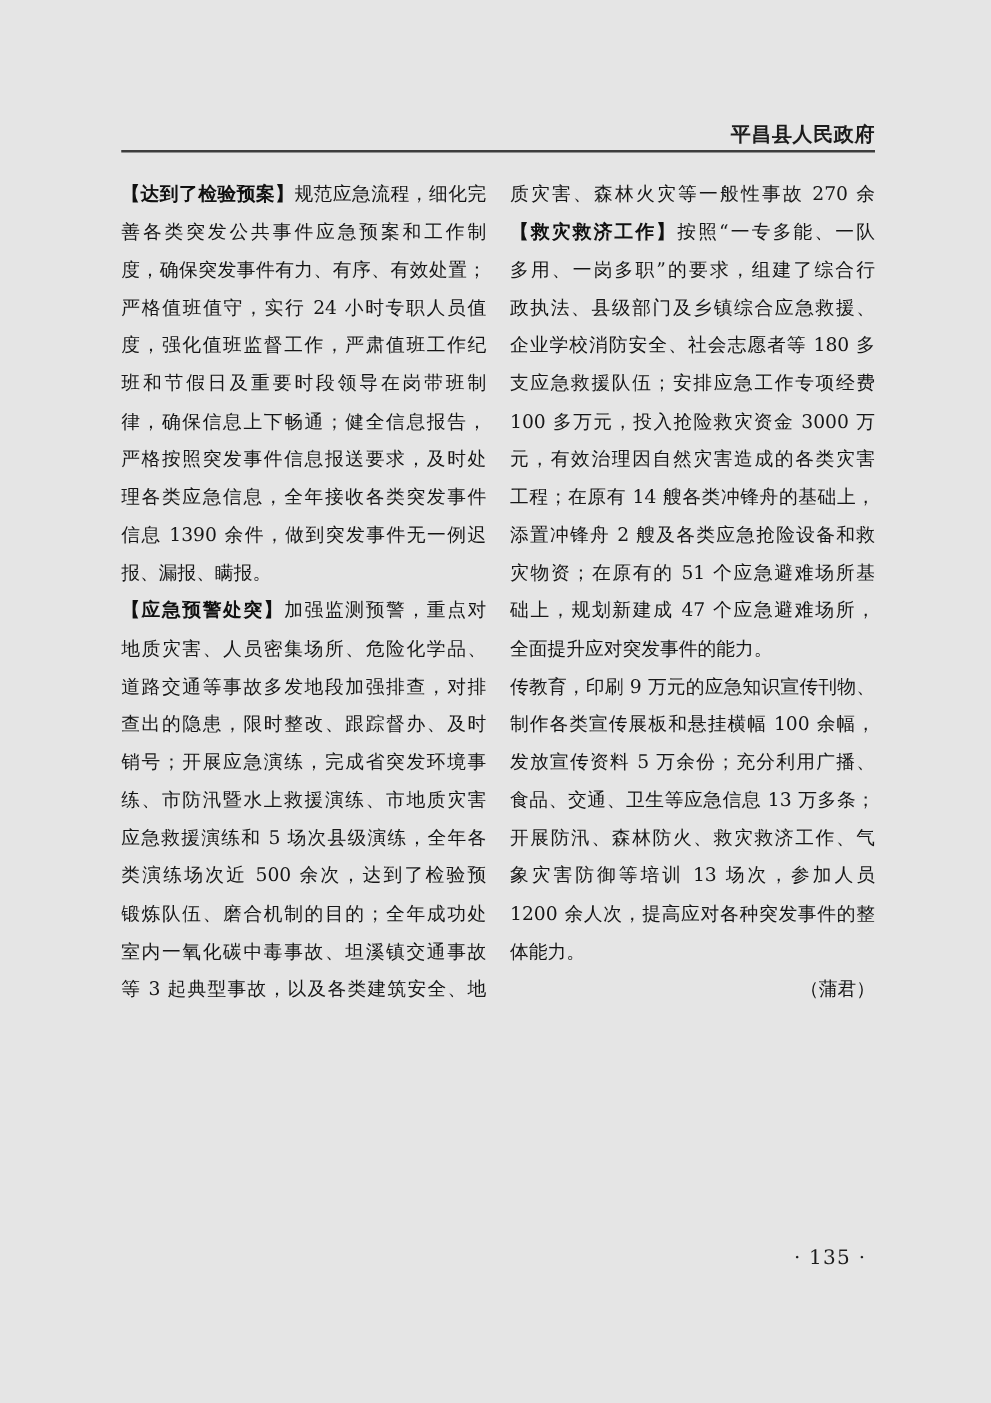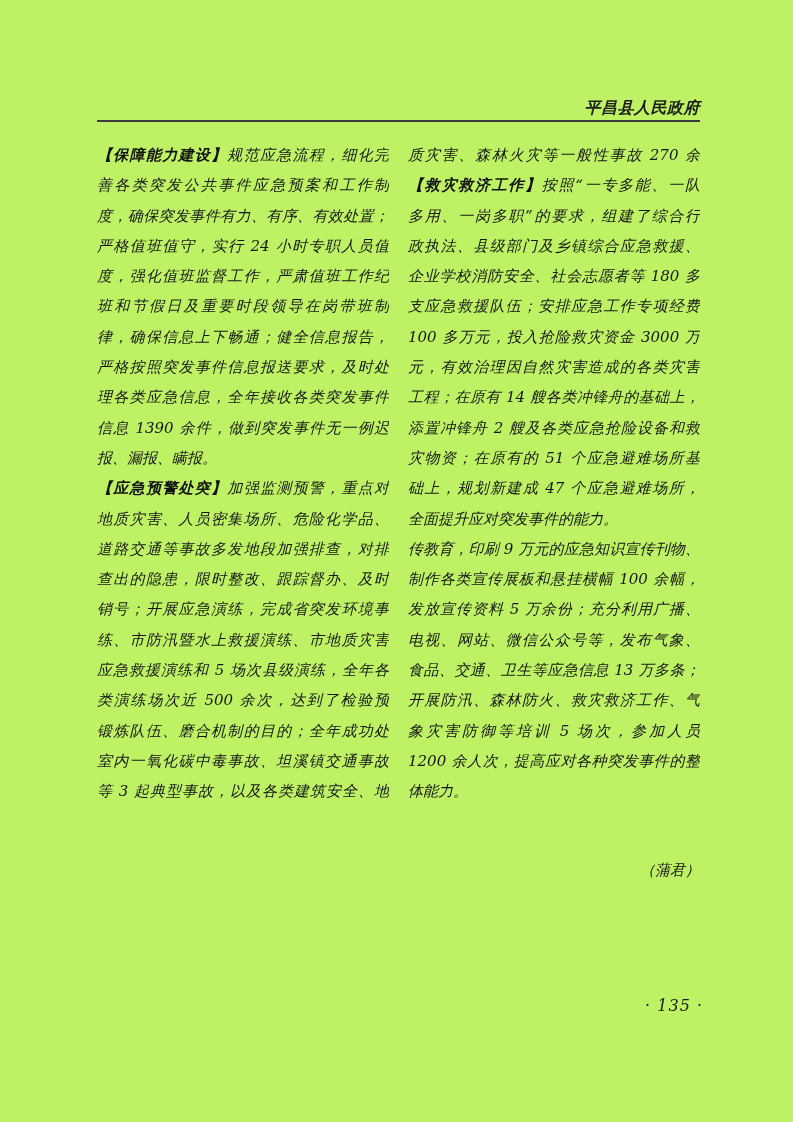--- a/index.html
+++ b/index.html
@@ -4,25 +4,24 @@
 <style>
   html, body {
     margin: 0;
     padding: 0;
     background: #ffffff;
   }
   .page {
     position: relative;
     width: 793px;
     height: 1122px;
-    background: #bef264;
+    background: #e5e5e5;
     color: #161616;
     font-family: "DejaVu Serif", "Liberation Serif", serif;
     overflow: hidden;
-    font-style: italic;
   }
   .header {
     position: absolute;
     left: 97px;
     top: 98px;
     width: 603px;
     text-align: right;
   }
   .header-title {
     display: inline-block;
@@ -66,51 +65,50 @@
     text-align-last: justify;
     text-justify: inter-character;
   }
   .line.align-left {
     text-align: left;
     text-align-last: left;
   }
   .line.align-right {
     text-align: right;
     text-align-last: right;
-    margin-top: 48px;
   }
   .section-head {
     font-family: "DejaVu Sans", "Liberation Sans", sans-serif;
     font-weight: 700;
     color: #111111;
   }
   .page-number {
     position: absolute;
-    left: 107px;
+    left: 97px;
     top: 996px;
     width: 596px;
     text-align: right;
     font-size: 16px;
     color: #1c1c1c;
     letter-spacing: 1px;
   }
 </style>
 </head>
 <body>
 
 <div class="page">
 
   <div class="header">
     <span class="header-title">平昌县人民政府</span>
   </div>
   <div class="header-rule"></div>
 
   <div class="columns">
     <div class="col col-left" id="col-left">
-        <div class="line justify"><span class="section-head">【保障能力建设】</span>规范应急流程，细化完</div>
+        <div class="line justify"><span class="section-head">【达到了检验预案】</span>规范应急流程，细化完</div>
         <div class="line justify">善各类突发公共事件应急预案和工作制</div>
         <div class="line justify">度，确保突发事件有力、有序、有效处置；</div>
         <div class="line justify">严格值班值守，实行 24 小时专职人员值</div>
         <div class="line justify">度，强化值班监督工作，严肃值班工作纪</div>
         <div class="line justify">班和节假日及重要时段领导在岗带班制</div>
         <div class="line justify">律，确保信息上下畅通；健全信息报告，</div>
         <div class="line justify">严格按照突发事件信息报送要求，及时处</div>
         <div class="line justify">理各类应急信息，全年接收各类突发事件</div>
         <div class="line justify">信息 1390 余件，做到突发事件无一例迟</div>
         <div class="line align-left">报、漏报、瞒报。</div>
@@ -136,24 +134,23 @@
         <div class="line justify">100 多万元，投入抢险救灾资金 3000 万</div>
         <div class="line justify">元，有效治理因自然灾害造成的各类灾害</div>
         <div class="line justify">工程；在原有 14 艘各类冲锋舟的基础上，</div>
         <div class="line justify">添置冲锋舟 2 艘及各类应急抢险设备和救</div>
         <div class="line justify">灾物资；在原有的 51 个应急避难场所基</div>
         <div class="line justify">础上，规划新建成 47 个应急避难场所，</div>
         <div class="line align-left">全面提升应对突发事件的能力。</div>
         <div class="line justify">传教育，印刷 9 万元的应急知识宣传刊物、</div>
         <div class="line justify">制作各类宣传展板和悬挂横幅 100 余幅，</div>
         <div class="line justify">发放宣传资料 5 万余份；充分利用广播、</div>
-        <div class="line justify">电视、网站、微信公众号等，发布气象、</div>
         <div class="line justify">食品、交通、卫生等应急信息 13 万多条；</div>
         <div class="line justify">开展防汛、森林防火、救灾救济工作、气</div>
-        <div class="line justify">象灾害防御等培训 5 场次，参加人员</div>
+        <div class="line justify">象灾害防御等培训 13 场次，参加人员</div>
         <div class="line justify">1200 余人次，提高应对各种突发事件的整</div>
         <div class="line align-left">体能力。</div>
         <div class="line align-right">（蒲君）</div>
       </div>
   </div>
 
   <div class="page-number">· 135 ·</div>
 
 </div>
 

